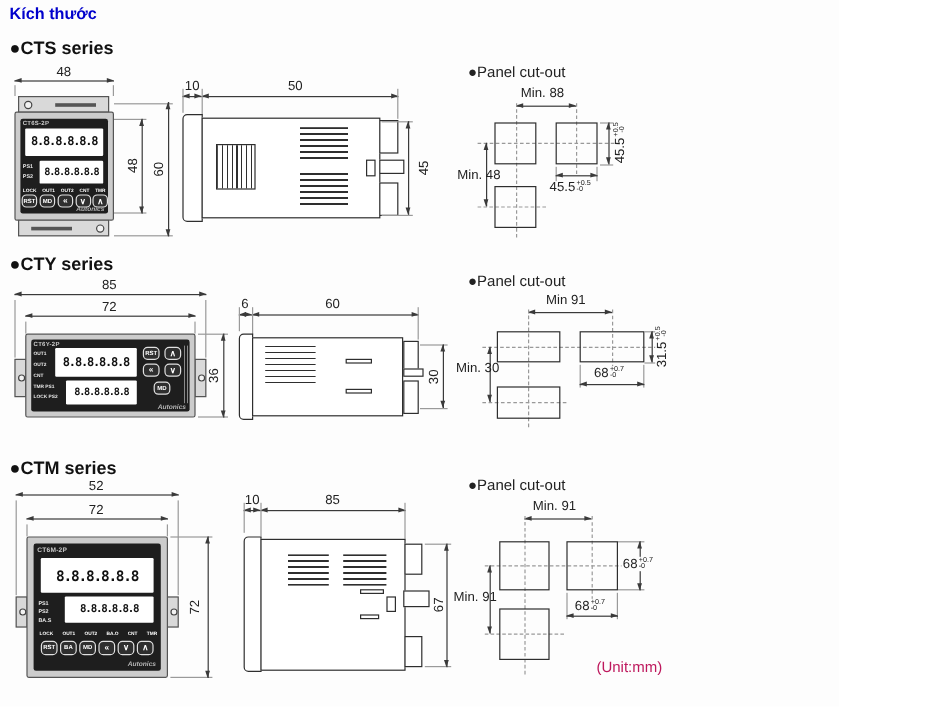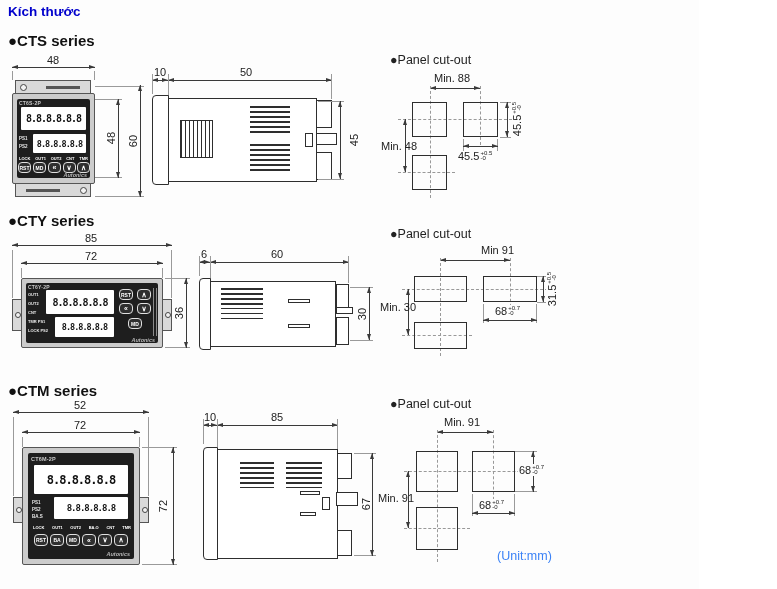--- a/index.html
+++ b/index.html
@@ -2,21 +2,21 @@
 <html><head>
 <meta charset="utf-8">
 <style>
   * { margin:0; padding:0; box-sizing:border-box; }
   html,body { background:#fff; }
   body { font-family:"Liberation Sans", sans-serif; color:#222; }
   #canvas { position:relative; width:699px; height:589px; background:#fdfdfd; overflow:hidden; }
   .title { position:absolute; left:8px; top:4px; font-size:13.5px; font-weight:bold; color:#0000cc; cursor:pointer; }
   .sec-head { position:absolute; font-size:15px; font-weight:bold; color:#111; white-space:nowrap; }
   .sub-head { position:absolute; font-size:12.5px; color:#222; white-space:nowrap; }
-  .unit { position:absolute; font-size:12.5px; color:#3b82f6; }
+  .unit { position:absolute; font-size:12.5px; color:#be185d; }
 
   
   .dimh { position:absolute; height:0; border-top:1px solid #3a3a3a; }
   .dimh::before { content:""; position:absolute; left:0; top:-3px; border-top:2.5px solid transparent; border-bottom:2.5px solid transparent; border-right:6px solid #3a3a3a; }
   .dimh::after  { content:""; position:absolute; right:0; top:-3px; border-top:2.5px solid transparent; border-bottom:2.5px solid transparent; border-left:6px solid #3a3a3a; }
   .dimv { position:absolute; width:0; border-left:1px solid #3a3a3a; }
   .dimv::before { content:""; position:absolute; top:0; left:-3px; border-left:2.5px solid transparent; border-right:2.5px solid transparent; border-bottom:6px solid #3a3a3a; }
   .dimv::after  { content:""; position:absolute; bottom:0; left:-3px; border-left:2.5px solid transparent; border-right:2.5px solid transparent; border-top:6px solid #3a3a3a; }
   .dl { position:absolute; font-size:11px; color:#222; white-space:nowrap; }
   .rv { transform:rotate(-90deg); transform-origin:center; text-align:center; }
@@ -241,21 +241,21 @@
       <div class="conn" style="left:336px;top:317px;width:13px;height:28px"></div>
 
       <div class="ext" style="left:350px;top:287px;width:23px;height:1px"></div>
       <div class="ext" style="left:350px;top:340px;width:23px;height:1px"></div>
       <div class="dimv" style="left:369px;top:287px;height:53px"></div>
       <div class="dl rv" style="left:352px;top:308px;width:20px">30</div>
     </div>
 
     <div>
       <div class="sub-head" style="left:390px;top:227px"><span>●</span><span>Panel cut-out</span></div>
-      <div class="dl" style="left:481px;top:244px">Min 91</div>
+      <div class="dl" style="left:455px;top:244px">Min 91</div>
       <div class="dimh" style="left:440px;top:260px;width:70px"></div>
 
       <div class="clh" style="left:402px;top:289px;width:146px"></div>
       <div class="clv" style="left:440px;top:258px;height:98px"></div>
       <div class="clv" style="left:510px;top:258px;height:54px"></div>
       <div class="clh" style="left:402px;top:335px;width:70px"></div>
 
       <div class="hole" style="left:414px;top:276px;width:53px;height:26px"></div>
       <div class="hole" style="left:483px;top:276px;width:54px;height:26px"></div>
       <div class="hole" style="left:414px;top:322px;width:53px;height:27px"></div>

